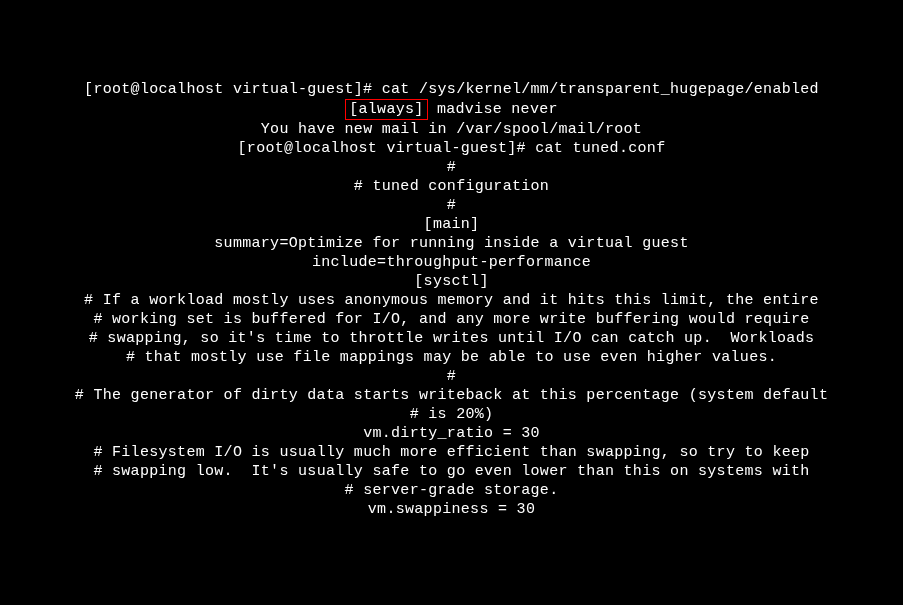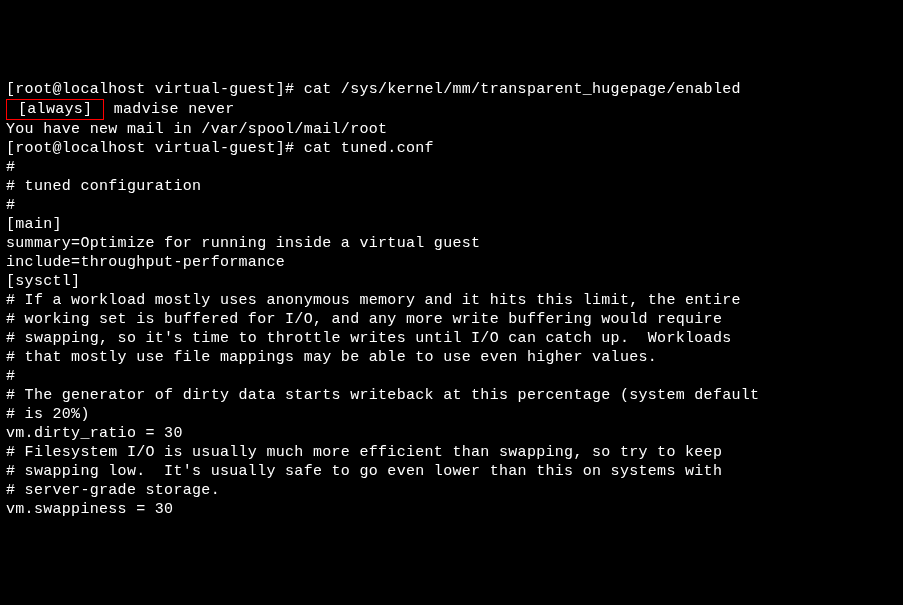--- a/index.html
+++ b/index.html
@@ -1,38 +1,39 @@
 <!DOCTYPE html>
 <html><head>
   <meta charset="utf-8">
   <style>
     * {
       margin: 0;
       padding: 0;
       box-sizing: border-box;
+      text-align: center;
     }
     body {
       background: #000000;
       color: #ffffff;
       font-family: "Consolas", "Courier New", monospace;
       font-size: 15px;
       line-height: 19px;
       padding: 4px 6px;
       width: 903px;
       height: 605px;
       overflow: hidden;
       white-space: pre;
       letter-spacing: 0.3px;
     }
     .line {
       display: block;
     }
     .highlight-box {
       border: 1px solid #ff0000;
-      padding: 0 11px;
+      padding: 0 3px;
       display: inline-block;
     }
   </style>
 </head>
 <body>
 
 
 
 <div><span class="line">[root@localhost virtual-guest]# cat /sys/kernel/mm/transparent_hugepage/enabled</span><span class="line"><span class="highlight-box">[always]</span><span> madvise never</span></span><span class="line">You have new mail in /var/spool/mail/root</span><span class="line">[root@localhost virtual-guest]# cat tuned.conf</span><span class="line">#</span><span class="line"># tuned configuration</span><span class="line">#</span><span class="line"></span><span class="line">[main]</span><span class="line">summary=Optimize for running inside a virtual guest</span><span class="line">include=throughput-performance</span><span class="line"></span><span class="line">[sysctl]</span><span class="line"># If a workload mostly uses anonymous memory and it hits this limit, the entire</span><span class="line"># working set is buffered for I/O, and any more write buffering would require</span><span class="line"># swapping, so it's time to throttle writes until I/O can catch up.  Workloads</span><span class="line"># that mostly use file mappings may be able to use even higher values.</span><span class="line">#</span><span class="line"># The generator of dirty data starts writeback at this percentage (system default</span><span class="line"># is 20%)</span><span class="line">vm.dirty_ratio = 30</span><span class="line"></span><span class="line"># Filesystem I/O is usually much more efficient than swapping, so try to keep</span><span class="line"># swapping low.  It's usually safe to go even lower than this on systems with</span><span class="line"># server-grade storage.</span><span class="line">vm.swappiness = 30</span></div>
 

